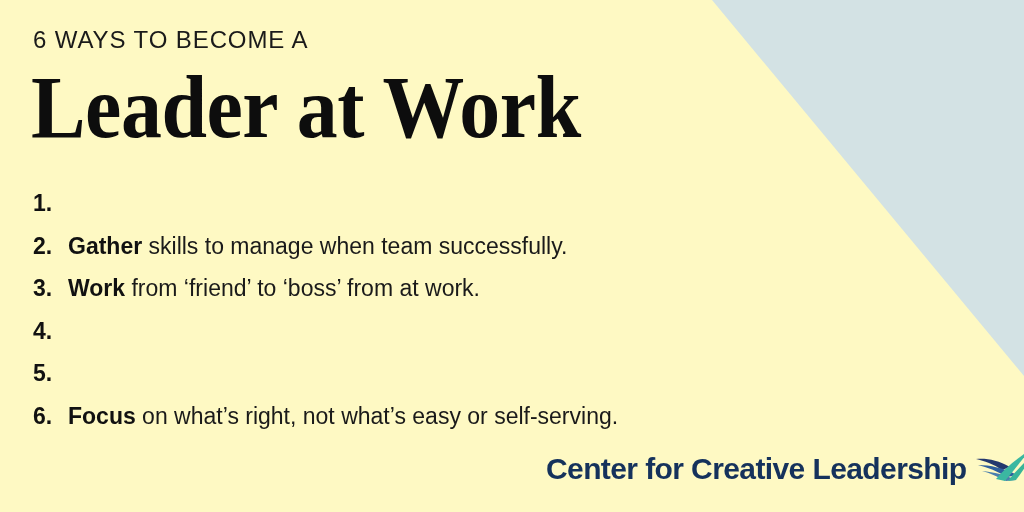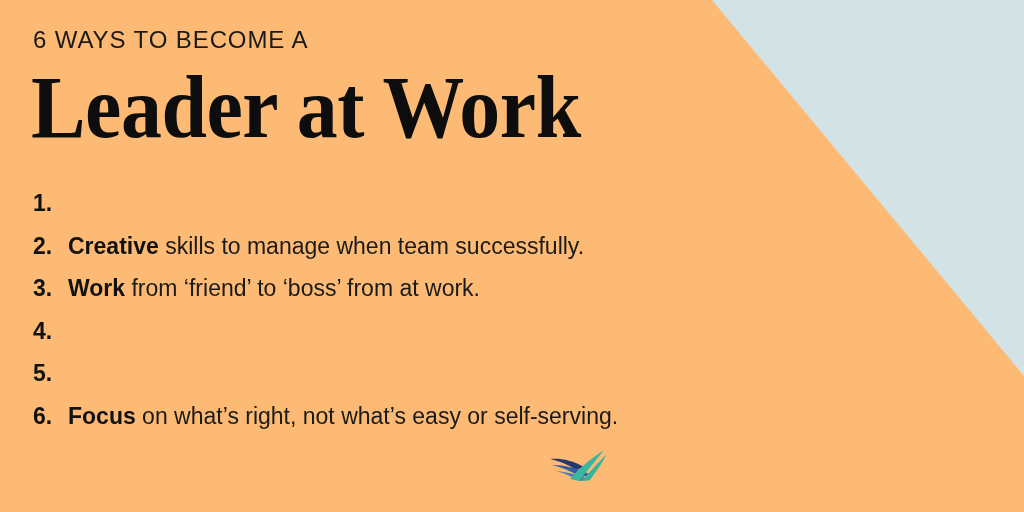--- a/index.html
+++ b/index.html
@@ -107,39 +107,39 @@
     white-space: nowrap;
   }
   .logo-mark {
     display: block;
     margin-bottom: 6px;
   }
 </style>
 </head>
 <body>
 
-<div class="canvas" style="background: #fdba74;">
+<div class="canvas" style="background: #fef9c3;">
 
   <svg class="wedge" viewBox="0 0 1024 512" width="1024" height="512" aria-hidden="true">
     <polygon id="wedge-poly" points="712,0 1024,0 1024,376" fill="#d3e2e4"></polygon>
   </svg>
 
   <div class="kicker">6 WAYS TO BECOME A</div>
 
   <div class="headline">Leader at Work</div>
 
   <div class="list">
 
     <div class="list-item">
       <span class="li-num">1.</span>
     </div>
 
     <div class="list-item">
       <span class="li-num">2.</span>
-      <span class="li-text"><span class="li-lead">Creative</span><span> skills to manage when team successfully.</span></span>
+      <span class="li-text"><span class="li-lead">Gather</span><span> skills to manage when team successfully.</span></span>
     </div>
 
     <div class="list-item">
       <span class="li-num">3.</span>
       <span class="li-text"><span class="li-lead">Work</span><span> from ‘friend’ to ‘boss’ from at work.</span></span>
     </div>
 
     <div class="list-item">
       <span class="li-num">4.</span>
     </div>
@@ -149,20 +149,21 @@
     </div>
 
     <div class="list-item">
       <span class="li-num">6.</span>
       <span class="li-text"><span class="li-lead">Focus</span><span> on what’s right, not what’s easy or self-serving.</span></span>
     </div>
 
   </div>
 
   <div class="logo">
+    <span class="logo-word" style="color: rgb(21, 50, 92);">Center for Creative Leadership</span>
     <svg class="logo-mark" width="62" height="36" viewBox="0 0 62 36" aria-hidden="true">
 
       <path id="mk-navy" d="M4 11 C14 10, 26 12, 38 19 L30 22 C22 16, 12 13, 4 11 Z" fill="#24386e"></path>
       <path id="mk-blue" d="M6 17 C18 17, 32 20, 45 27 L35 29 C25 23, 15 19, 6 17 Z" fill="#2f5f9e"></path>
       <path id="mk-steel" d="M10 23 C22 24, 34 27, 44 32 L34 33 C26 29, 18 25, 10 23 Z" fill="#4a7fae"></path>
       <path id="mk-teal" d="M58 2 C46 10, 34 19, 24 31 L33 33 C42 22, 51 11, 58 2 Z" fill="#3bb7a1"></path>
       <path id="mk-green" d="M61 6 C52 15, 43 24, 36 33 L44 32 C50 24, 56 15, 61 6 Z" fill="#39b49a"></path>
     </svg>
   </div>
 

